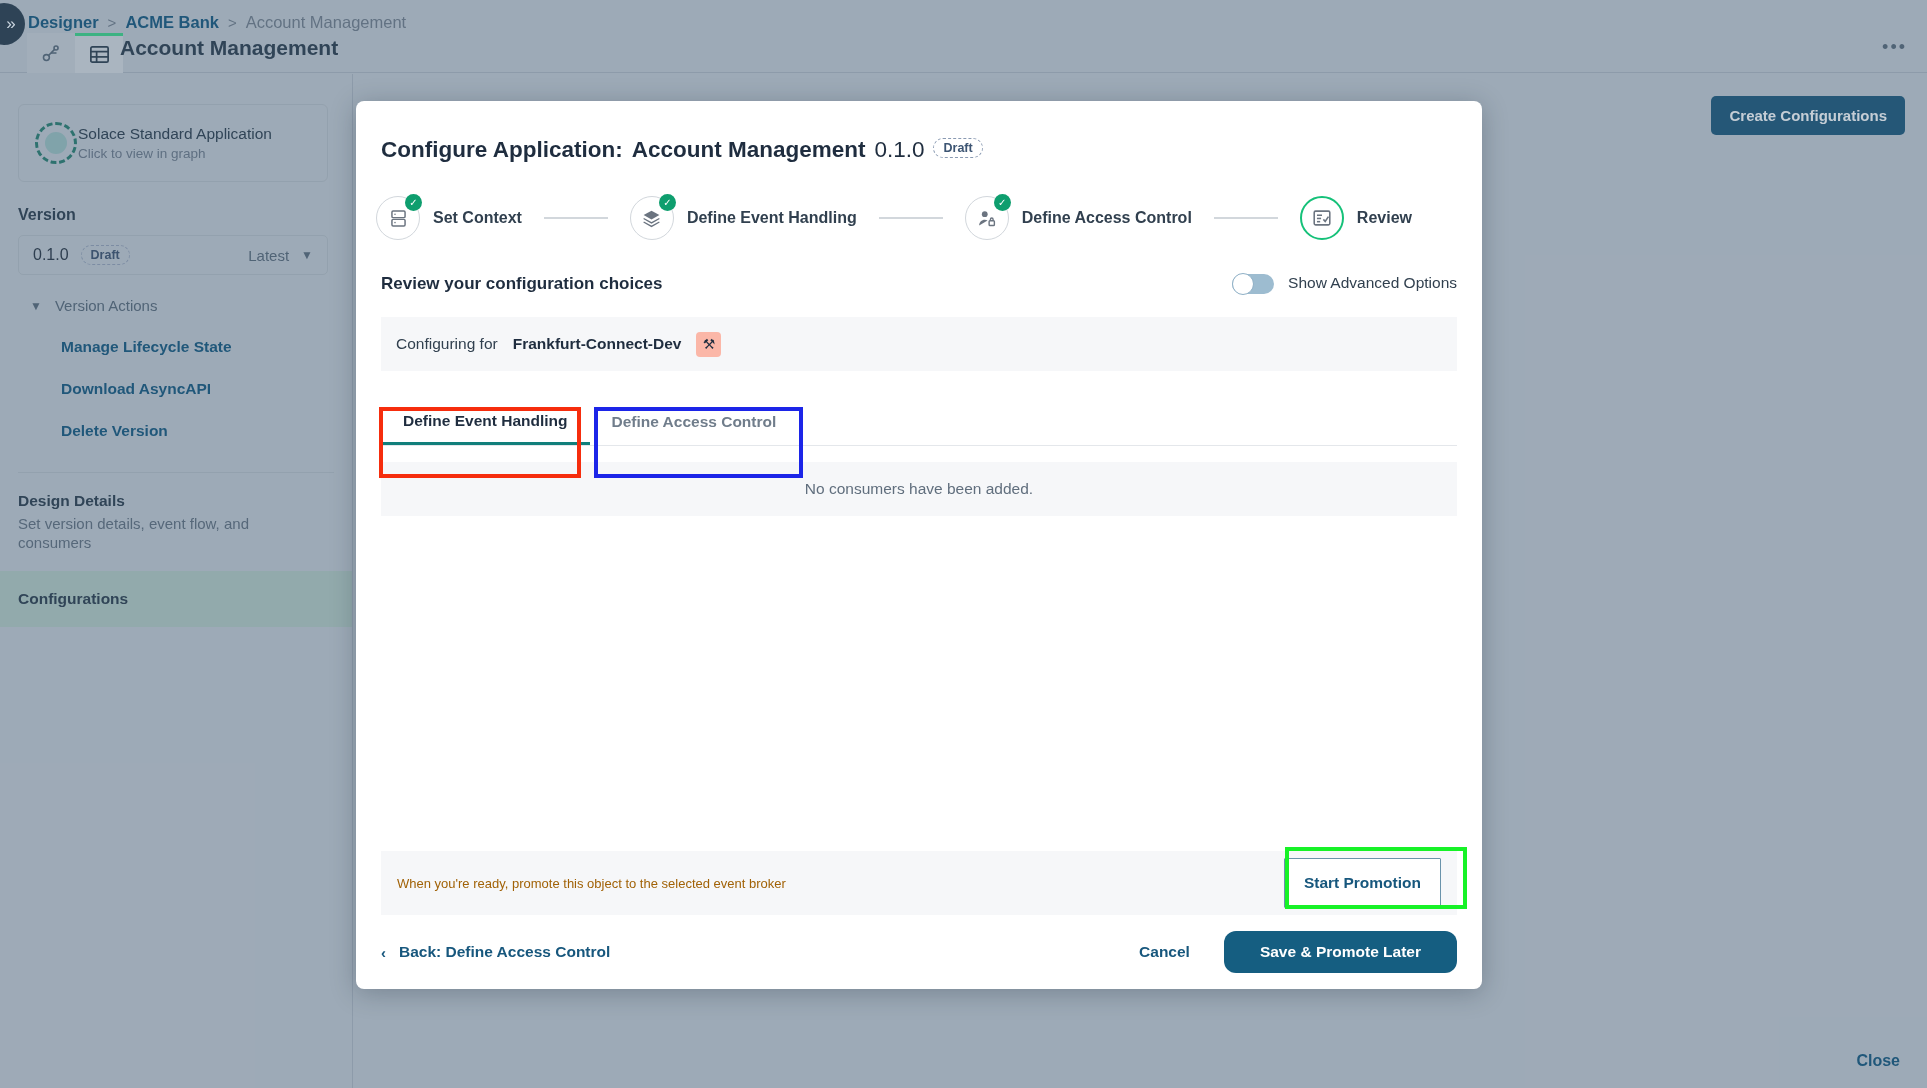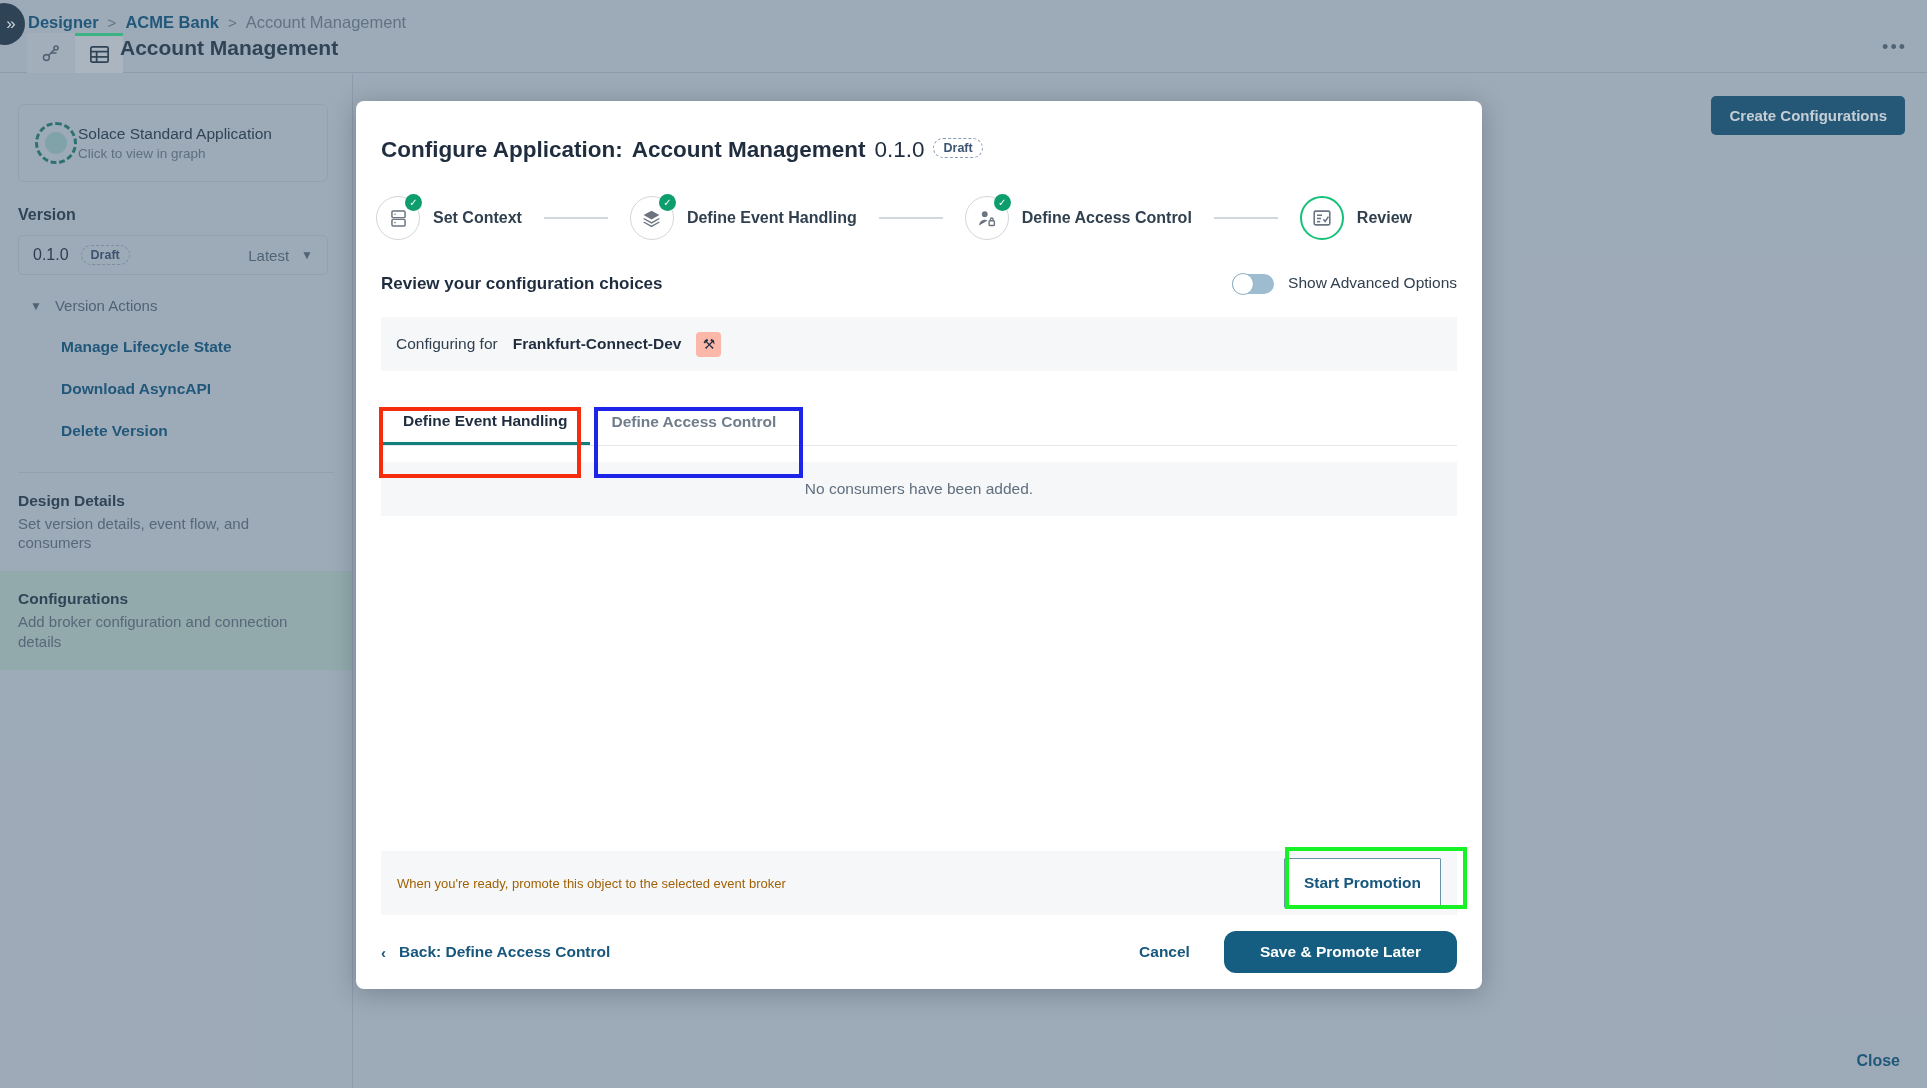--- a/index.html
+++ b/index.html
@@ -324,21 +324,20 @@
       <div class="va-item">Delete Version</div>
 
       <div class="sb-divider"></div>
 
       <div class="sb-section">
         <div class="sb-section-title">Design Details</div>
         <div class="sb-section-desc">Set version details, event flow, and consumers</div>
       </div>
       <div class="sb-section active">
         <div class="sb-section-title">Configurations</div>
-        <div class="sb-section-desc">Add broker configuration and connection details</div>
       </div>
     </div>
 
     <div class="close-link">Close</div>
   </div>
 
   <div class="scrim"></div>
 
   <div class="modal">
 

